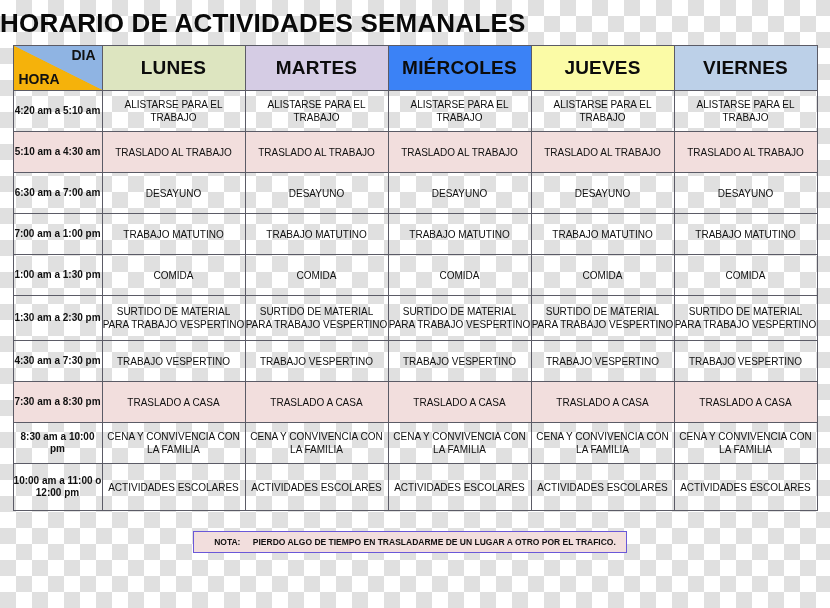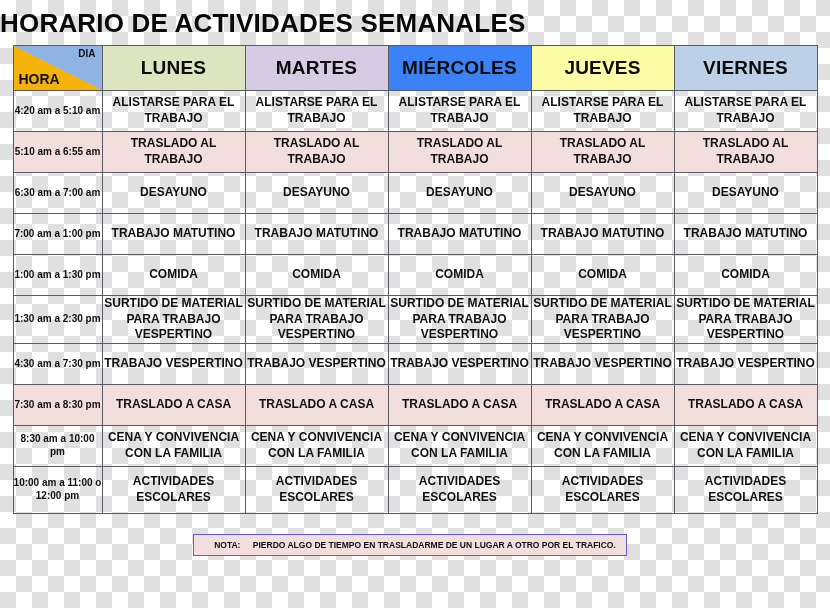--- a/index.html
+++ b/index.html
@@ -65,21 +65,21 @@
   }
   .corner-inner {
     position: absolute;
     inset: 0;
     background: linear-gradient(to bottom left, #8fb4e3 0%, #8fb4e3 49.4%, #f5b20b 50.2%, #f5b20b 100%);
   }
   .corner-dia {
     position: absolute;
     top: 2px;
     right: 6px;
-    font-size: 10px;
+    font-size: 14px;
     font-weight: bold;
     color: #111;
     line-height: 1.1;
   }
   .corner-hora {
     position: absolute;
     bottom: 3px;
     left: 5px;
     font-size: 14px;
     font-weight: bold;
@@ -101,22 +101,22 @@
     font-size: 10px;
     font-weight: bold;
     color: #101010;
     line-height: 1.25;
     padding: 2px 1px;
     background: transparent;
     margin-top: 16px;
   }
 
   td.act {
-    font-size: 12px;
-    font-weight: bold;
+    font-size: 10px;
+    font-weight: normal;
     color: #101010;
     line-height: 1.3;
     padding: 3px 4px;
     background: transparent;
   }
 
   tr.r-white td { background-color: transparent; }
   tr.r-pink td  { background-color: #f2dedd; }
 
   tr.h40 td { height: 40px; }
@@ -169,21 +169,21 @@
       <tr class="r-white h40">
         <td class="time">4:20 am  a  5:10 am</td>
         <td class="act">ALISTARSE PARA EL TRABAJO</td>
         <td class="act">ALISTARSE PARA EL TRABAJO</td>
         <td class="act">ALISTARSE PARA EL TRABAJO</td>
         <td class="act">ALISTARSE PARA EL TRABAJO</td>
         <td class="act">ALISTARSE PARA EL TRABAJO</td>
       </tr>
 
       <tr class="r-pink h40">
-        <td class="time">5:10 am  a  6:55 am</td>
+        <td class="time">5:10 am  a  4:30 am</td>
         <td class="act">TRASLADO AL TRABAJO</td>
         <td class="act">TRASLADO AL TRABAJO</td>
         <td class="act">TRASLADO AL TRABAJO</td>
         <td class="act">TRASLADO AL TRABAJO</td>
         <td class="act">TRASLADO AL TRABAJO</td>
       </tr>
 
       <tr class="r-white h40">
         <td class="time">6:30 am  a  7:00 am</td>
         <td class="act">DESAYUNO</td>

